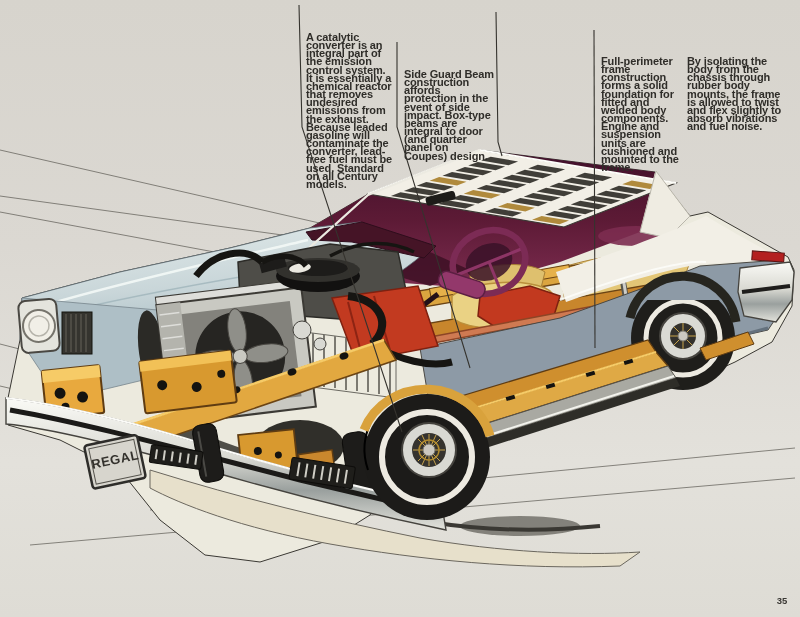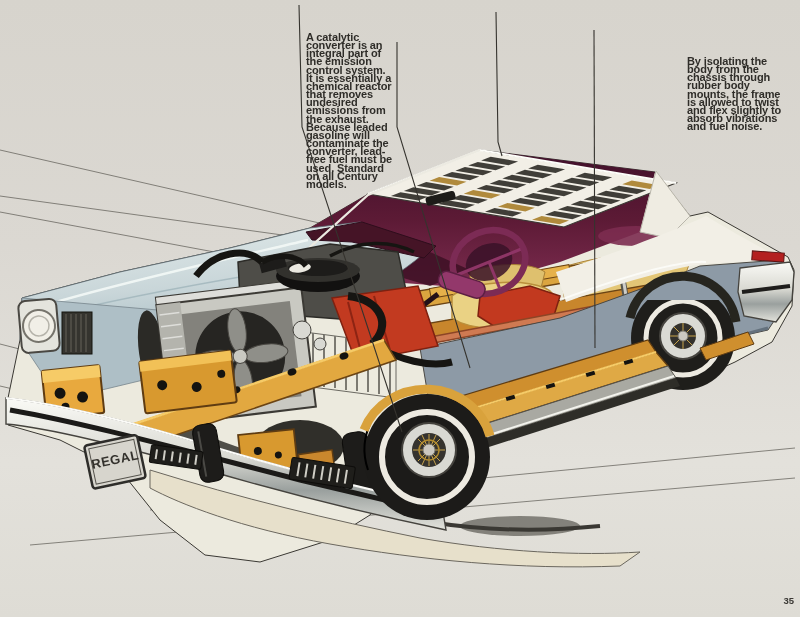--- a/index.html
+++ b/index.html
@@ -12,21 +12,21 @@
   .callout{
     position:absolute;font-size:11px;line-height:8.15px;font-weight:bold;
     letter-spacing:-0.12px;color:#2f2d29;text-align:left;margin-top:26px;
   }
   #plate-text{
     position:absolute;left:84px;top:452px;width:62px;text-align:center;
     transform:rotate(-12deg);font-size:13px;font-weight:bold;
     letter-spacing:0.5px;color:#33312c;
   }
   #page-number{
-    position:absolute;left:770px;top:595px;width:24px;text-align:right;
+    position:absolute;left:770px;top:595px;width:24px;text-align:center;
     font-size:9.5px;font-weight:bold;color:#3a3834;
   }
 </style>
 </head>
 <body>
 
 <div id="page">
 
 <svg id="art" width="800" height="617" viewBox="0 0 800 617">
   <defs>
@@ -336,19 +336,21 @@
 
   <g stroke="#35332e" stroke-width="1.1" fill="none">
     <polyline points="299,5 302,127 402,432"></polyline>
     <polyline points="397,42 397,127 470,368"></polyline>
     <polyline points="496,12 498,142 502,156"></polyline>
     <polyline points="594,30 595,348"></polyline>
   </g>
 </svg>
 
 <div class="callout" style="left:306px;top:7px;width:88px">A catalytic converter is an integral part of the emission control system. It is essentially a chemical reactor that removes undesired emissions from the exhaust. Because leaded gasoline will contaminate the converter, lead-free fuel must be used. Standard on all Century models.</div>
+<div class="callout" style="left:404px;top:44px;width:90px">Side Guard Beam construction affords protection in the event of side impact. Box-type beams are integral to door (and quarter panel on Coupes) design.</div>
+<div class="callout" style="left:601px;top:31px;width:86px">Full-perimeter frame construction forms a solid foundation for fitted and welded body components. Engine and suspension units are cushioned and mounted to the frame.</div>
 <div class="callout" style="left:687px;top:31px;width:97px">By isolating the body from the chassis through rubber body mounts, the frame is allowed to twist and flex slightly to absorb vibrations and fuel noise.</div>
 
 <div id="plate-text">REGAL</div>
 
 <div id="page-number">35</div>
 
 </div>
 
 </body></html>

